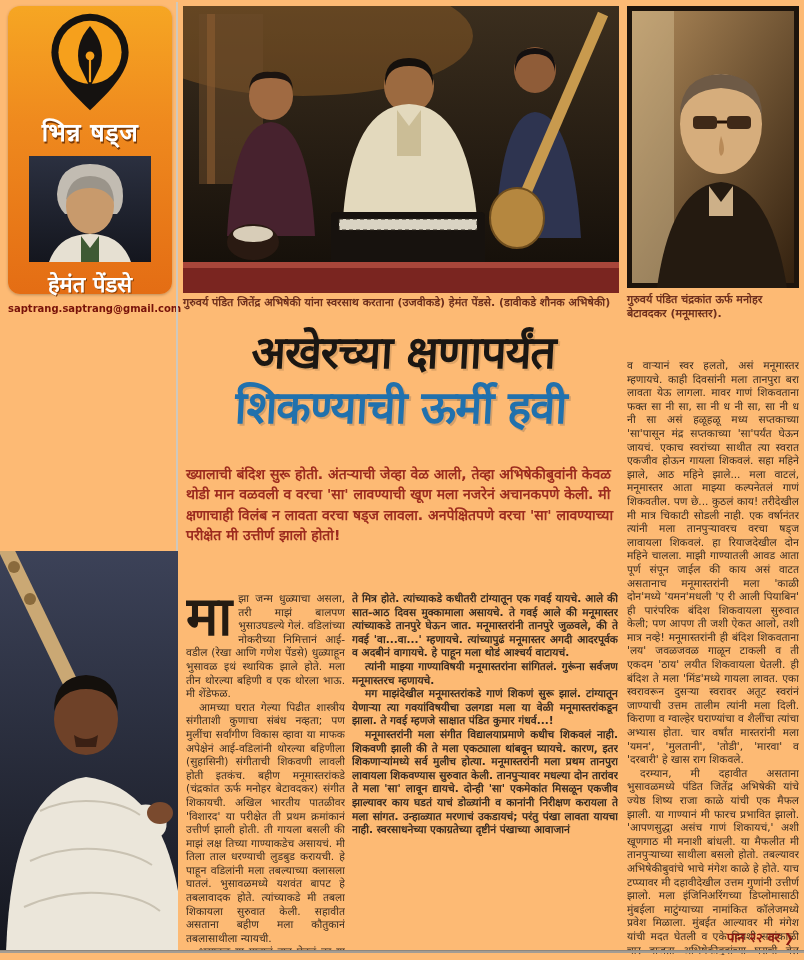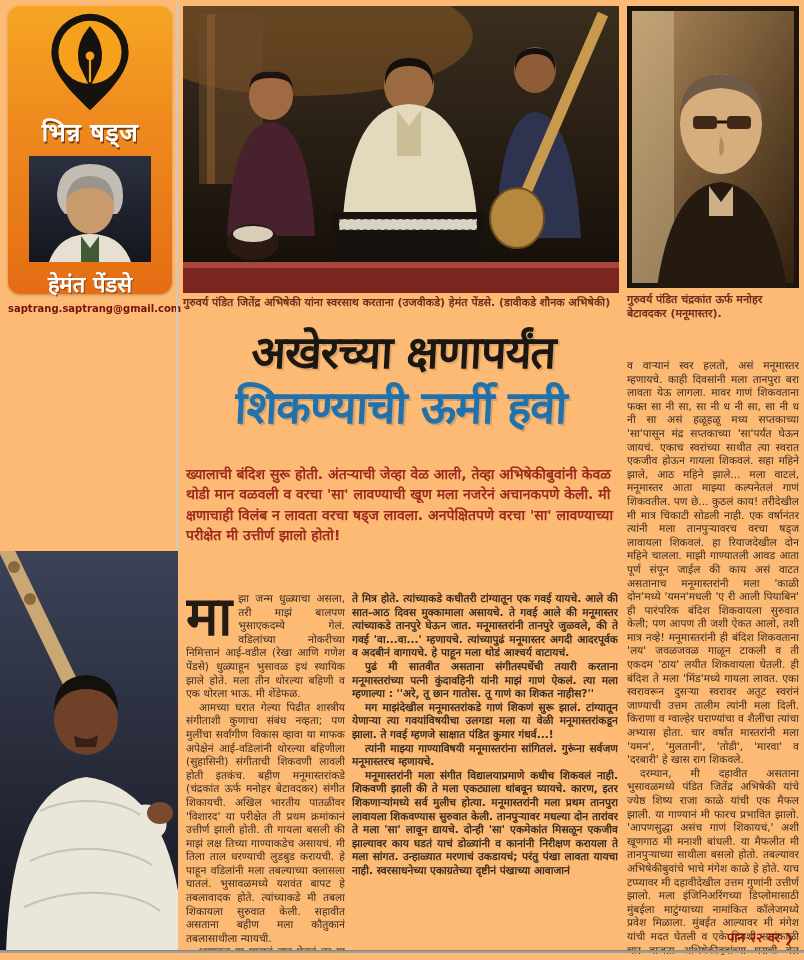--- a/index.html
+++ b/index.html
@@ -165,30 +165,29 @@
   <div class="portrait-caption caption">गुरुवर्य पंडित चंद्रकांत ऊर्फ मनोहर बेटावदकर (मनूमास्तर).</div>
 
   <div class="headline">
     <div class="l1">अखेरच्या क्षणापर्यंत</div>
     <div class="l2">शिकण्याची ऊर्मी हवी</div>
   </div>
 
   <div class="intro">ख्यालाची बंदिश सुरू होती. अंतऱ्याची जेव्हा वेळ आली, तेव्हा अभिषेकीबुवांनी केवळ थोडी मान वळवली व वरचा 'सा' लावण्याची खूण मला नजरेनं अचानकपणे केली. मी क्षणाचाही विलंब न लावता वरचा षड्ज लावला. अनपेक्षितपणे वरचा 'सा' लावण्याच्या परीक्षेत मी उत्तीर्ण झालो होतो!</div>
 
   <div class="bodycol col1">
-    <p class="nofirst"><span class="dropcap">मा</span><span>झा जन्म धुळ्याचा असला, तरी माझं बालपण भुसाएकदम्ये गेलं. वडिलांच्या नोकरीच्या निमित्तानं आई-वडील (रेखा आणि गणेश पेंडसे) धुळ्याहून भुसावळ इथं स्थायिक झाले होते. मला तीन थोरल्या बहिणी व एक थोरला भाऊ. मी शेंडेफळ.</span></p>
+    <p class="nofirst"><span class="dropcap">मा</span><span>झा जन्म धुळ्याचा असला, तरी माझं बालपण भुसाउघडल्ये गेलं. वडिलांच्या नोकरीच्या निमित्तानं आई-वडील (रेखा आणि गणेश पेंडसे) धुळ्याहून भुसावळ इथं स्थायिक झाले होते. मला तीन थोरल्या बहिणी व एक थोरला भाऊ. मी शेंडेफळ.</span></p>
     <p>आमच्या घरात गेल्या पिढीत शास्त्रीय संगीताशी कुणाचा संबंध नव्हता; पण मुलींचा सर्वांगीण विकास व्हावा या माफक अपेक्षेनं आई-वडिलांनी थोरल्या बहिणीला (सुहासिनी) संगीताची शिकवणी लावली होती इतकंच. बहीण मनूमास्तरांकडे (चंद्रकांत ऊर्फ मनोहर बेटावदकर) संगीत शिकायची. अखिल भारतीय पातळीवर 'विशारद' या परीक्षेत ती प्रथम क्रमांकानं उत्तीर्ण झाली होती. ती गायला बसली की माझं लक्ष तिच्या गाण्याकडेच असायचं. मी तिला ताल धरण्याची लुडबुड करायची. हे पाहून वडिलांनी मला तबल्याच्या क्लासला घातलं. भुसावळमध्ये यशवंत बापट हे तबलावादक होते. त्यांच्याकडे मी तबला शिकायला सुरुवात केली. सहावीत असताना बहीण मला कौतुकानं तबलासाथीला न्यायची.</p>
     <p>भुसावळ या गावाचं नाव घेतलं तर या गावात शास्त्रीय संगीत कुठलं असणार, असं वाटू शकतं; परंतु माझ्या लहानपणी अनेक मान्यवर गायकांचं गायन भुसावळमध्ये व्हायचं. या सगळ्यांच्या बहुतेक सगळ्या मैफली ऐकायला मी आवर्जून जायचो. भुसावळमध्ये शिवराम भानगावकर नावाचे एक संगीतप्रेमी गृहस्थ राहायचे. मनूमास्तरांचे</p>
   </div>
 
   <div class="bodycol col2">
     <p class="nofirst">ते मित्र होते. त्यांच्याकडे कधीतरी टांग्यातून एक गवई यायचे. आले की सात-आठ दिवस मुक्कामाला असायचे. ते गवई आले की मनूमास्तर त्यांच्याकडे तानपुरे घेऊन जात. मनूमास्तरांनी तानपुरे जुळवले, की ते गवई 'वा...वा...' म्हणायचे. त्यांच्यापुढं मनूमास्तर अगदी आदरपूर्वक व अदबीनं वागायचे. हे पाहून मला थोडं आश्चर्य वाटायचं.</p>
-    <p>पुढं मी सातवीत असताना संगीतस्पर्धेची तयारी करताना मनूमास्तरांच्या पत्नी कुंदावहिनी यांनी माझं गाणं ऐकलं. त्या मला म्हणाल्या : ''अरे, तू छान गातोस. तू गाणं का शिकत नाहीस?''</p>
+    <p>त्यांनी माझ्या गाण्याविषयी मनूमास्तरांना सांगितलं. गुरूंना सर्वजण मनूमास्तरच म्हणायचे.</p>
     <p>मग माझंदेखील मनूमास्तरांकडे गाणं शिकणं सुरू झालं. टांग्यातून येणाऱ्या त्या गवयांविषयीचा उलगडा मला या वेळी मनूमास्तरांकडून झाला. ते गवई म्हणजे साक्षात पंडित कुमार गंधर्व...!</p>
-    <p>त्यांनी माझ्या गाण्याविषयी मनूमास्तरांना सांगितलं. गुरूंना सर्वजण मनूमास्तरच म्हणायचे.</p>
     <p>मनूमास्तरांनी मला संगीत विद्यालयाप्रमाणे कधीच शिकवलं नाही. शिकवणी झाली की ते मला एकट्याला थांबवून घ्यायचे. कारण, इतर शिकणाऱ्यांमध्ये सर्व मुलीच होत्या. मनूमास्तरांनी मला प्रथम तानपुरा लावायला शिकवण्यास सुरुवात केली. तानपुऱ्यावर मधल्या दोन तारांवर ते मला 'सा' लावून द्यायचे. दोन्ही 'सा' एकमेकांत मिसळून एकजीव झाल्यावर काय घडतं याचं डोळ्यांनी व कानांनी निरीक्षण करायला ते मला सांगत. उन्हाळ्यात मरणाचं उकडायचं; परंतु पंखा लावता यायचा नाही. स्वरसाधनेच्या एकाग्रतेच्या दृष्टीनं पंखाच्या आवाजानं</p>
   </div>
 
   <div class="bodycol col3">
     <p class="nofirst">व वाऱ्यानं स्वर हलतो, असं मनूमास्तर म्हणायचे. काही दिवसांनी मला तानपुरा बरा लावता येऊ लागला. मावर गाणं शिकवताना फक्त सा नी सा, सा नी ध नी सा, सा नी ध नी सा असं हळूहळू मध्य सप्तकाच्या 'सा'पासून मंद्र सप्तकाच्या 'सा'पर्यंत घेऊन जायचं. एकाच स्वरांच्या साथीत त्या स्वरात एकजीव होऊन गायला शिकवलं. सहा महिने झाले, आठ महिने झाले... मला वाटलं, मनूमास्तर आता माझ्या कल्पनेतलं गाणं शिकवतील. पण छे... कुठलं काय! तरीदेखील मी मात्र चिकाटी सोडली नाही. एक वर्षानंतर त्यांनी मला तानपुऱ्यावरच वरचा षड्ज लावायला शिकवलं. हा रियाजदेखील दोन महिने चालला. माझी गाण्यातली आवड आता पूर्ण संपून जाईल की काय असं वाटत असतानाच मनूमास्तरांनी मला 'काळी दोन'मध्ये 'यमन'मधली 'ए री आली पियाबिन' ही पारंपरिक बंदिश शिकवायला सुरुवात केली; पण आपण ती जशी ऐकत आलो, तशी मात्र नव्हे! मनूमास्तरांनी ही बंदिश शिकवताना 'लय' जवळजवळ गाळून टाकली व ती एकदम 'ठाय' लयीत शिकवायला घेतली. ही बंदिश ते मला 'मिंड'मध्ये गायला लावत. एका स्वरावरून दुसऱ्या स्वरावर अतूट स्वरांनं जाण्याची उत्तम तालीम त्यांनी मला दिली. किराणा व ग्वाल्हेर घराण्यांचा व शैलींचा त्यांचा अभ्यास होता. चार वर्षांत मास्तरांनी मला 'यमन', 'मुलतानी', 'तोडी', 'मारवा' व 'दरबारी' हे खास राग शिकवले.</p>
     <p>दरम्यान, मी दहावीत असताना भुसावळमध्ये पंडित जितेंद्र अभिषेकी यांचे ज्येष्ठ शिष्य राजा काळे यांची एक मैफल झाली. या गाण्यानं मी फारच प्रभावित झालो. 'आपणसुद्धा असंच गाणं शिकायचं,' अशी खूणगाठ मी मनाशी बांधली. या मैफलीत मी तानपुऱ्याच्या साथीला बसलो होतो. तबल्यावर अभिषेकीबुवांचे भाचे मंगेश काळे हे होते. याच टप्प्यावर मी दहावीदेखील उत्तम गुणांनी उत्तीर्ण झालो. मला इंजिनिअरिंगच्या डिप्लोमासाठी मुंबईला माटुंग्याच्या नामांकित कॉलेजमध्ये प्रवेश मिळाला. मुंबईत आल्यावर मी मंगेश यांची मदत घेतली व एके दिवशी सायंकाळी चार वाजता अभिषेकीबुवांच्या घराची बेल वाजवली. बुवांच्या मातुःश्रींनी दार उघडलं. मी माझा परिचय देऊन 'बुवांना भेटायला आलो आहे,' असं सांगितलं. त्यांनी मला आत घेतलं. त्या वेळी बुवा चार-पाच शिष्यांना शिकवत होते. थोड्या वेळानं त्यांनी मला विचारलं : ''काय हो, तुम्ही कुठून आलात?'' मी माझा परिचय देऊन, मंगेश यांचा संदर्भ दिला. त्यानंतर त्यांनी मला विचारलं : ''तुम्ही तबला वाजवता का?'' म्हटलं : ''वाजवतो; पण फार</p>
   </div>
 
   <svg class="singer-photo" viewBox="0 0 178 401">
     <defs>

